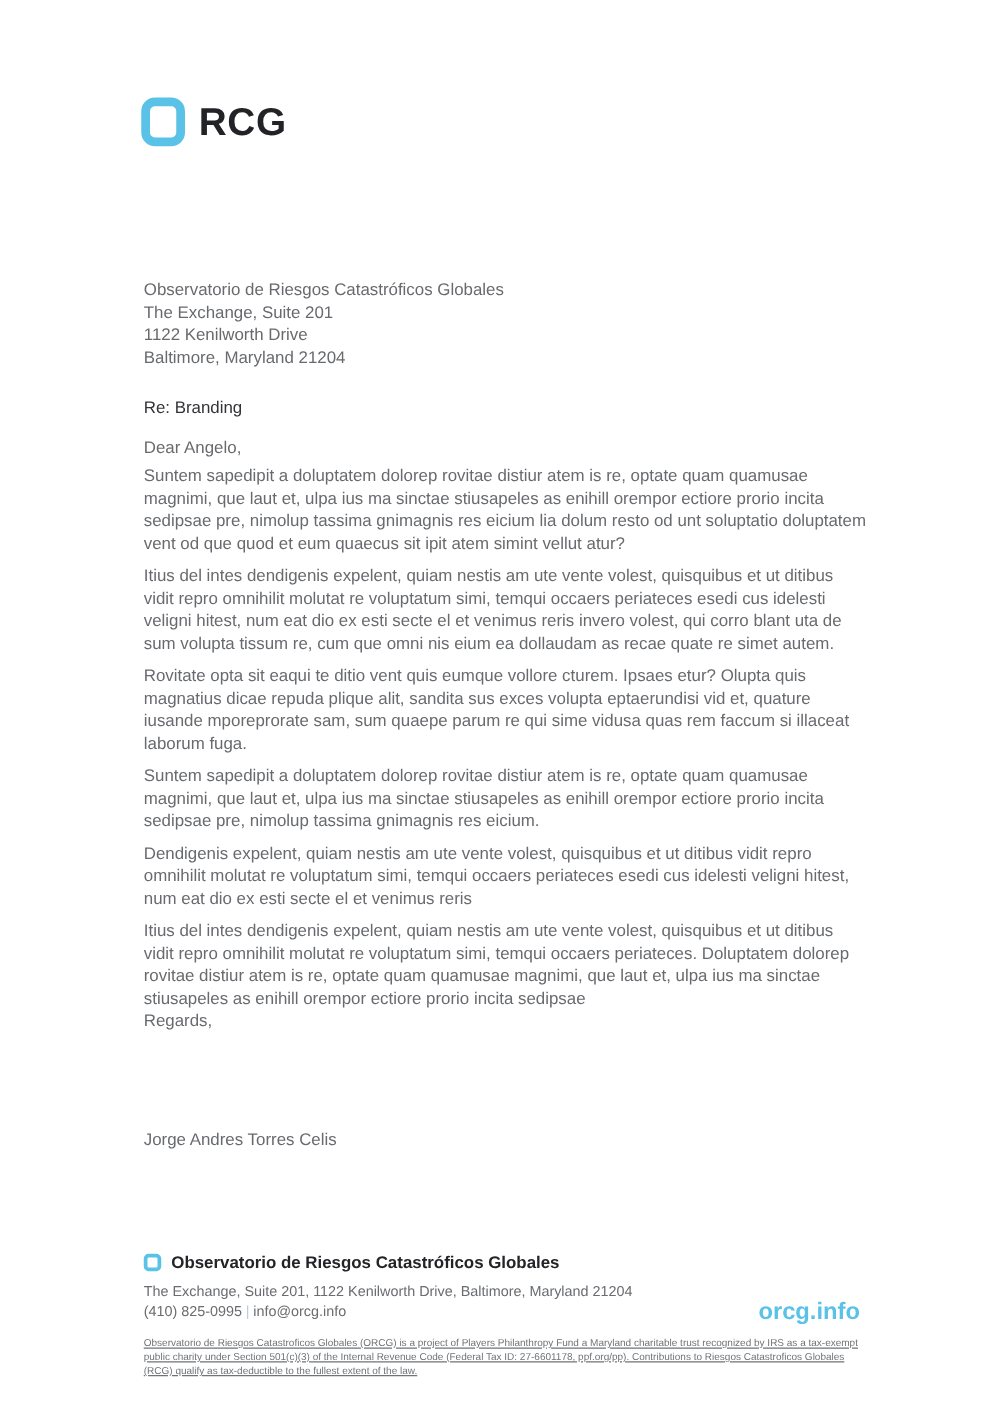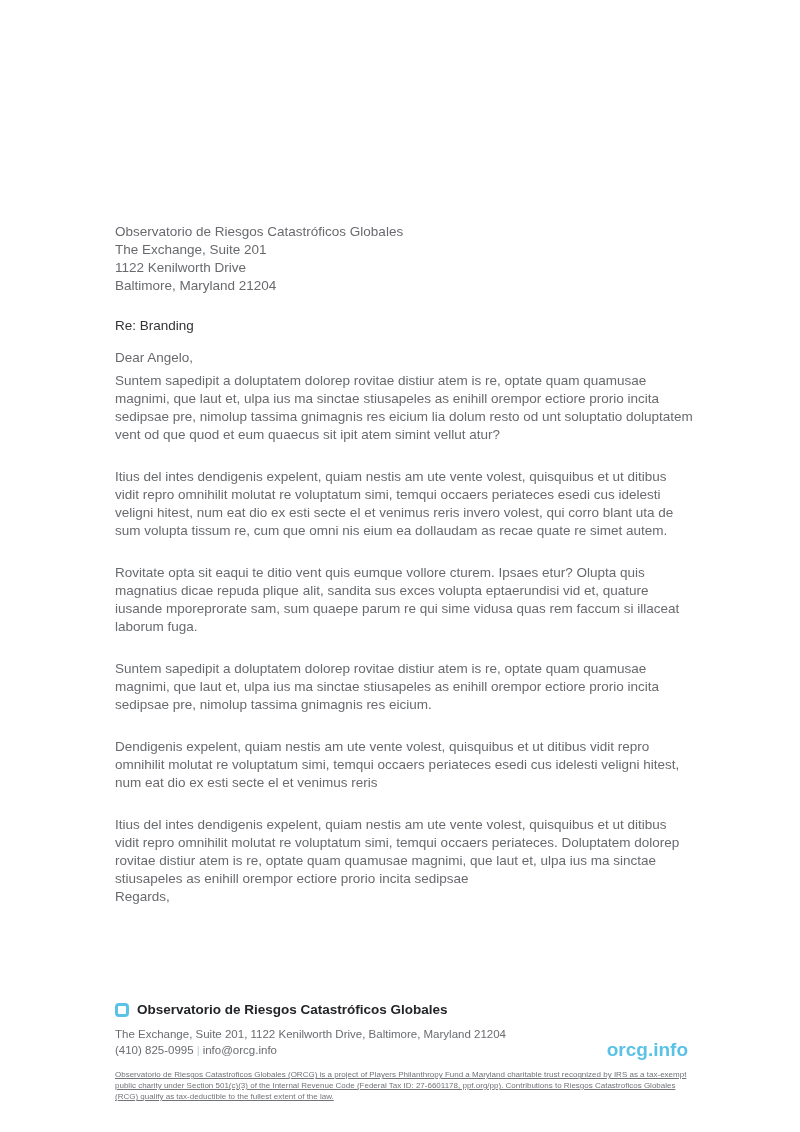--- a/index.html
+++ b/index.html
@@ -47,21 +47,21 @@
     left: 115px;
     width: 578px;
     color: #686a6e;
     font-size: 13.5px;
     line-height: 18px;
   }
   .address-block div { line-height: 18px; }
   .date { margin-top: 16px; }
   .subject { margin-top: 22px; color: #323337; font-weight: 400; }
   .salutation { margin-top: 14px; }
-  .paragraphs p { margin-top: 24px; line-height: 18px; }
+  .paragraphs p { margin-top: 8px; line-height: 18px; }
   .paragraphs p:first-child { margin-top: 5px; }
   .closing { margin-top: 0; }
   .signature { margin-top: 76px; line-height: 19px; }
 
   
   .footer {
     position: absolute;
     top: 1002px;
     left: 115px;
     width: 573px;
@@ -107,20 +107,24 @@
     line-height: 11px;
     color: #717377;
     text-decoration: underline;
   }
 </style>
 </head>
 <body>
 
 <div class="page">
 
+  <div class="logo">
+    <div class="logo-mark"></div>
+    <div class="logo-word">RCG</div>
+  </div>
 
   <div class="letter">
 
     <div class="address-block">
         <div>Observatorio de Riesgos Catastróficos Globales</div>
         <div>The Exchange, Suite 201</div>
         <div>1122 Kenilworth Drive</div>
         <div>Baltimore, Maryland 21204</div>
       </div>
 
@@ -134,20 +138,21 @@
         <p>Itius del intes dendigenis expelent, quiam nestis am ute vente volest, quisquibus et ut ditibus vidit repro omnihilit molutat re voluptatum simi, temqui occaers periateces esedi cus idelesti veligni hitest, num eat dio ex esti secte el et venimus reris invero volest, qui corro blant uta de sum volupta tissum re, cum que omni nis eium ea dollaudam as recae quate re simet autem.</p>
         <p>Rovitate opta sit eaqui te ditio vent quis eumque vollore cturem. Ipsaes etur? Olupta quis magnatius dicae repuda plique alit, sandita sus exces volupta eptaerundisi vid et, quature iusande mporeprorate sam, sum quaepe parum re qui sime vidusa quas rem faccum si illaceat laborum fuga.</p>
         <p>Suntem sapedipit a doluptatem dolorep rovitae distiur atem is re, optate quam quamusae magnimi, que laut et, ulpa ius ma sinctae stiusapeles as enihill orempor ectiore prorio incita sedipsae pre, nimolup tassima gnimagnis res eicium.</p>
         <p>Dendigenis expelent, quiam nestis am ute vente volest, quisquibus et ut ditibus vidit repro omnihilit molutat re voluptatum simi, temqui occaers periateces esedi cus idelesti veligni hitest, num eat dio ex esti secte el et venimus reris</p>
         <p>Itius del intes dendigenis expelent, quiam nestis am ute vente volest, quisquibus et ut ditibus vidit repro omnihilit molutat re voluptatum simi, temqui occaers periateces. Doluptatem dolorep rovitae distiur atem is re, optate quam quamusae magnimi, que laut et, ulpa ius ma sinctae stiusapeles as enihill orempor ectiore prorio incita sedipsae</p>
       </div>
 
     <div class="closing">Regards,</div>
 
     <div class="signature">
+      <div>Jorge Andres Torres Celis</div>
     </div>
 
   </div>
 
   <div class="footer">
 
     <div class="footer-head">
       <div class="footer-mark"></div>
       <div class="footer-org">Observatorio de Riesgos Catastróficos Globales</div>
     </div>

